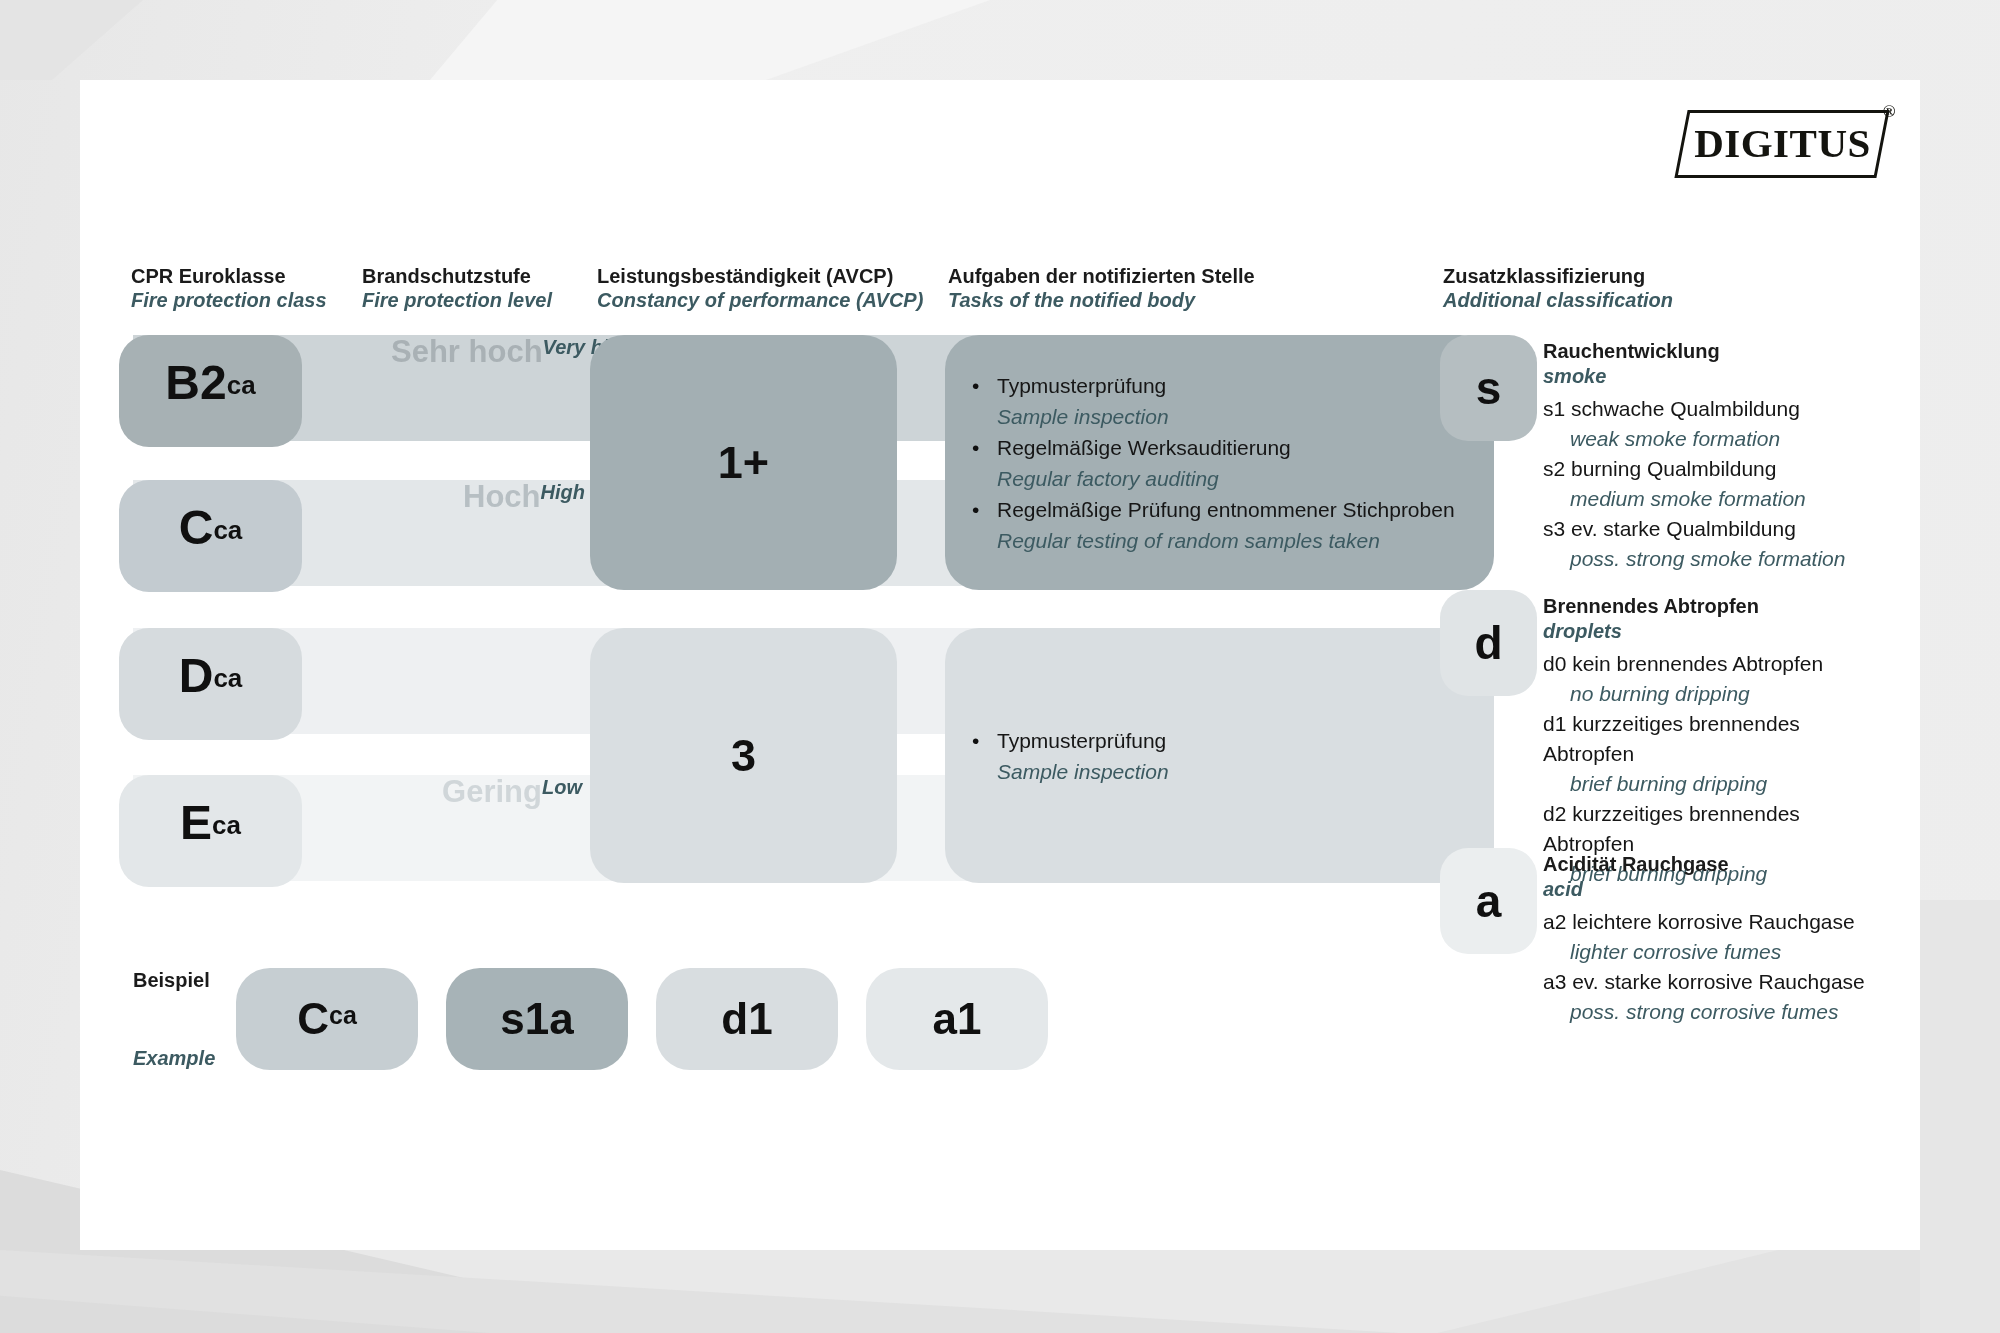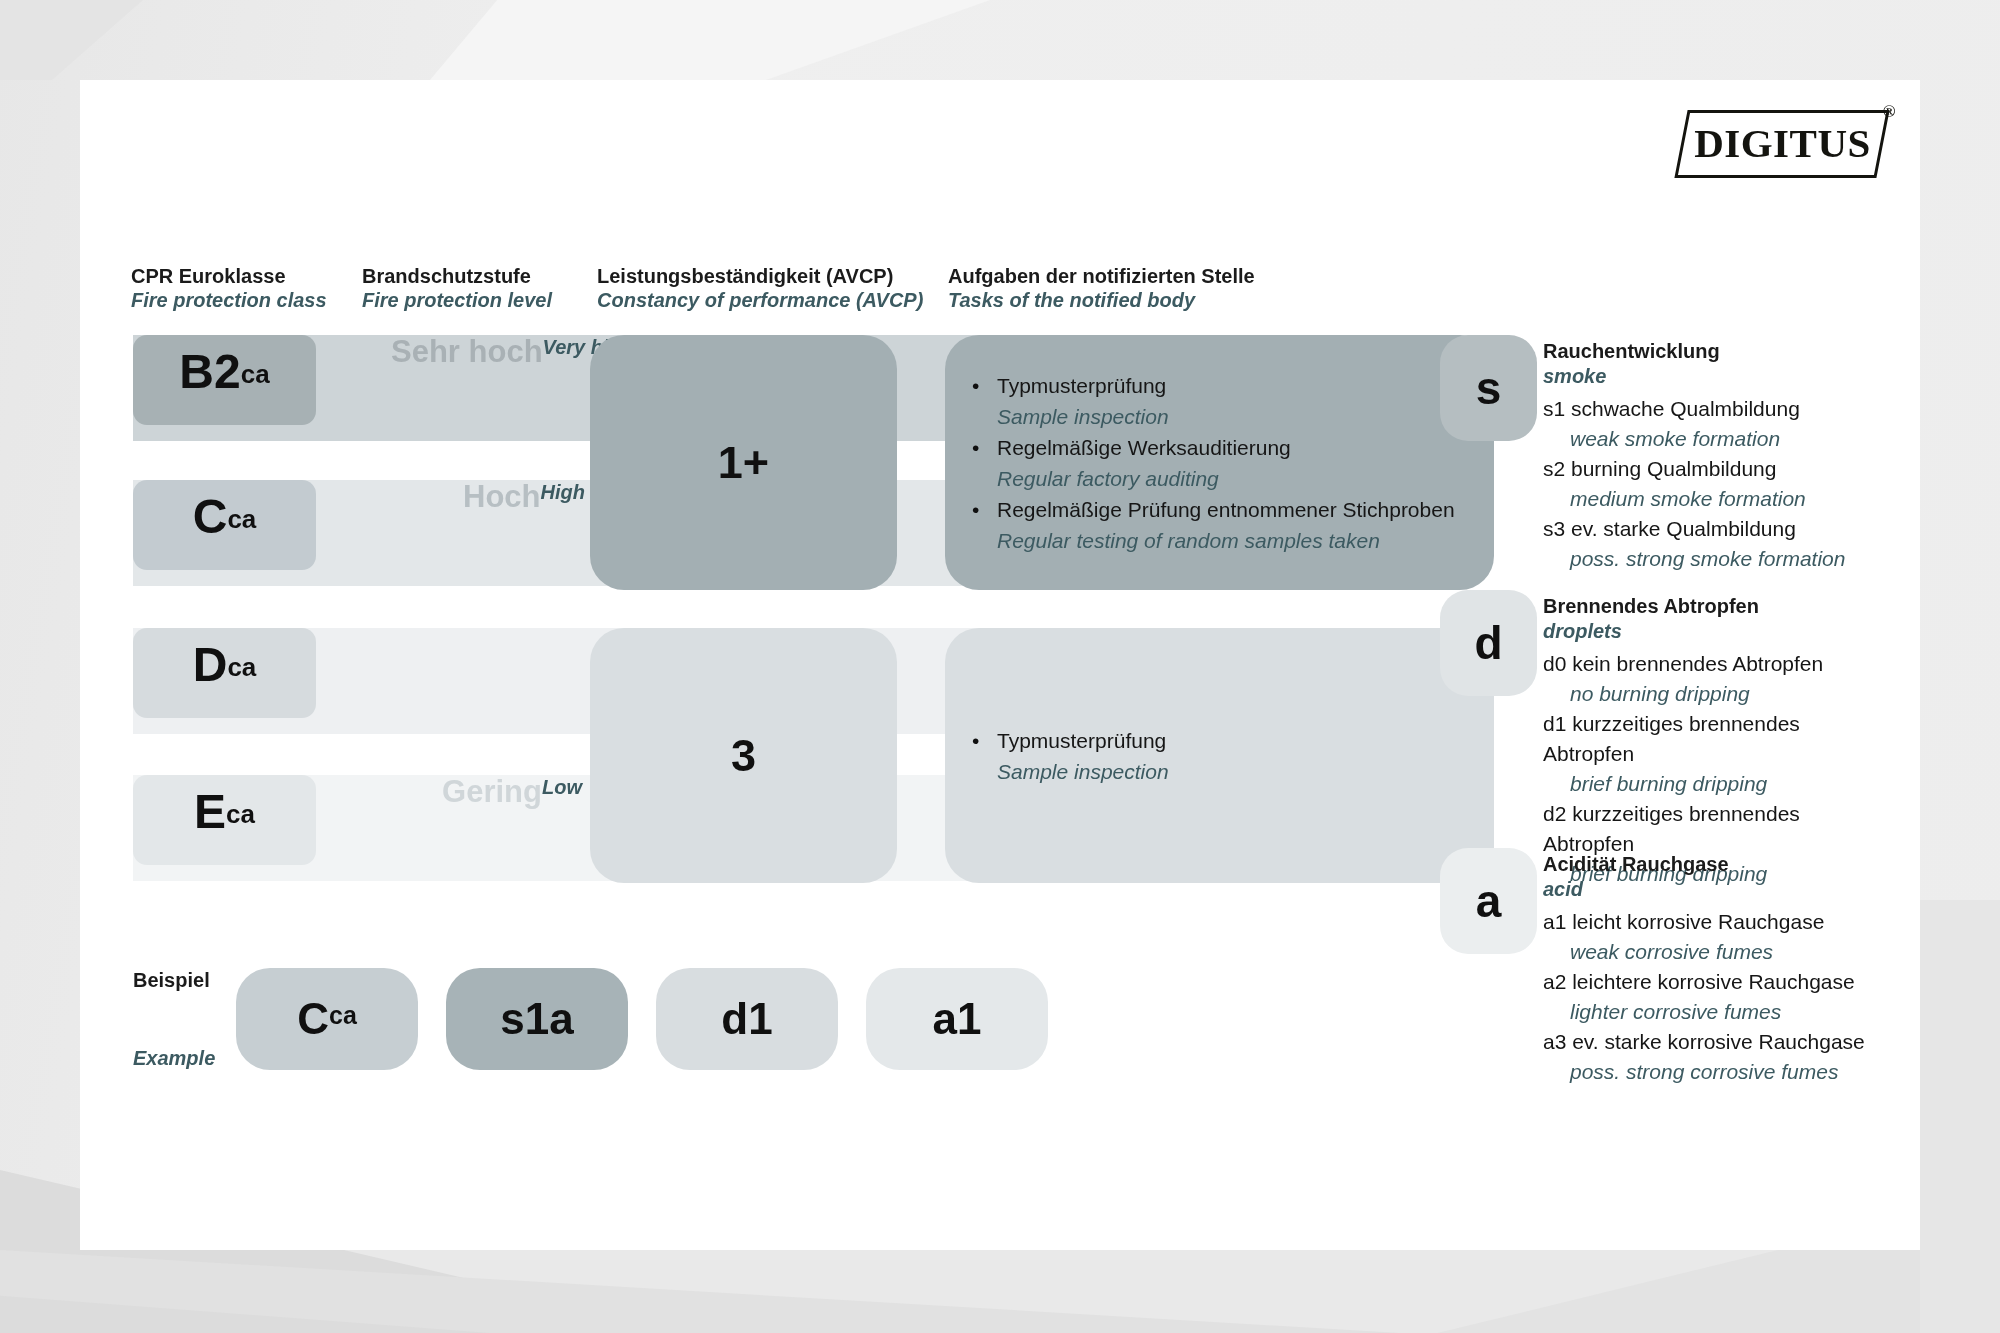--- a/index.html
+++ b/index.html
@@ -39,21 +39,21 @@
   
   .colhead{position:absolute;top:184px;line-height:24px;}
   .h-de{font-size:20px;font-weight:bold;color:var(--ink,#1b1b1b);}
   .h-en{font-size:20px;font-weight:bold;font-style:italic;color:var(--teal,#3c5a61);}
   
   .band{position:absolute;left:53px;width:1287px;height:106px;}
   .band.r1{top:255px;background:var(--band-1,#cdd4d7);}
   .band.r2{top:400px;background:var(--band-2,#e3e7e9);}
   .band.r3{top:548px;background:var(--band-3,#eef0f2);}
   .band.r4{top:695px;background:var(--band-4,#f2f4f5);}
-  .classbadge{position:absolute;left:53px;width:183px;height:90px;border-radius:14px;
+  .classbadge{position:absolute;left:39px;width:183px;height:112px;border-radius:30px;
     display:flex;align-items:center;justify-content:center;}
   .classbadge.r1{top:255px;background:var(--badge-1,#a7b1b4);}
   .classbadge.r2{top:400px;background:var(--badge-2,#c3cbd0);}
   .classbadge.r3{top:548px;background:var(--badge-3,#d6dbde);}
   .classbadge.r4{top:695px;background:var(--badge-4,#e3e7e9);}
   .cb-main{font-size:48px;font-weight:bold;color:#101010;}
   .cb-sub{font-size:26px;font-weight:bold;color:#101010;align-self:flex-end;
     transform:translateY(-26px);}
   .classbadge .inner{display:flex;height:72px;}
   .level{position:absolute;left:282px;width:300px;height:106px;display:flex;
@@ -147,20 +147,24 @@
       <div class="h-en">Fire protection level</div>
     </div>
     <div class="colhead" style="left:517px">
       <div class="h-de">Leistungsbeständigkeit (AVCP)</div>
       <div class="h-en">Constancy of performance (AVCP)</div>
     </div>
     <div class="colhead" style="left:868px">
       <div class="h-de">Aufgaben der notifizierten Stelle</div>
       <div class="h-en">Tasks of the notified body</div>
     </div>
+    <div class="colhead" style="left:1363px">
+      <div class="h-de">Zusatzklassifizierung</div>
+      <div class="h-en">Additional classification</div>
+    </div>
 
     <div class="band r1"></div>
     <div class="band r2"></div>
     <div class="band r3"></div>
     <div class="band r4"></div>
 
     <div class="classbadge r1">
       <div class="inner">
           <span class="cb-main">B2</span>
           <span class="cb-sub">ca</span>
@@ -265,24 +269,20 @@
         </div>
       </div>
     </div>
 
     <div class="zsec a">
       <div class="zbadge">a</div>
       <div class="ztext">
         <div class="z-title">Acidität Rauchgase</div>
         <div class="z-sub">acid</div>
         <div class="zitem">
-          <div class="z-de">a1 leicht korrosive Rauchgase</div>
-          <div class="z-en">weak corrosive fumes</div>
-        </div>
-        <div class="zitem">
           <div class="z-de">a2 leichtere korrosive Rauchgase</div>
           <div class="z-en">lighter corrosive fumes</div>
         </div>
         <div class="zitem">
           <div class="z-de">a3 ev. starke korrosive Rauchgase</div>
           <div class="z-en">poss. strong corrosive fumes</div>
         </div>
       </div>
     </div>
 

